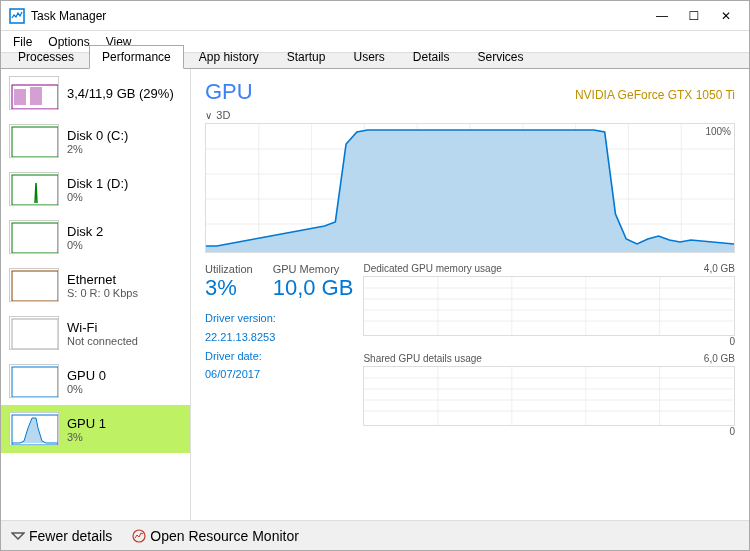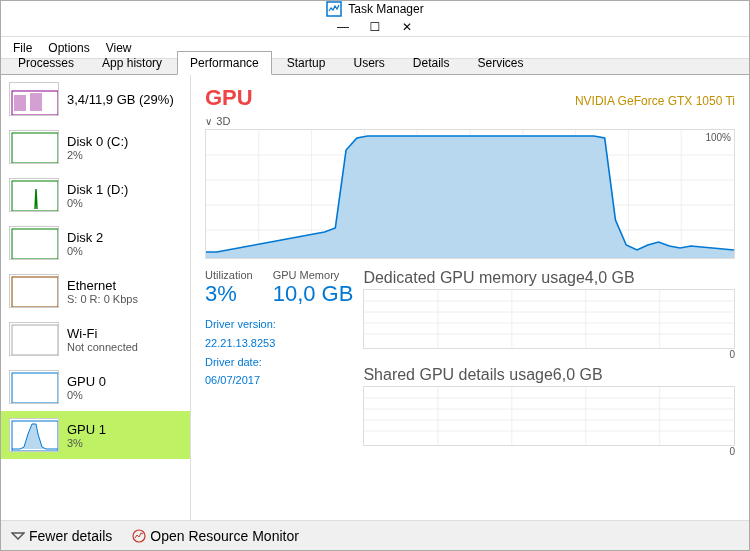--- a/index.html
+++ b/index.html
@@ -17,27 +17,26 @@
       width: 750px;
       height: 551px;
       border: 1px solid #aaa;
       background: #f0f0f0;
       display: flex;
       flex-direction: column;
     }
 
     .title-bar {
       background: #fff;
-      height: 36px;
+      height: 30px;
       display: flex;
       align-items: center;
       padding: 0 8px;
       border-bottom: 1px solid #ddd;
       justify-content: space-between;
-      flex-direction: column;
     }
     .title-bar-left {
       display: flex;
       align-items: center;
       gap: 6px;
     }
     .title-text {
       font-size: 12px;
       color: #000;
     }
@@ -164,22 +163,22 @@
     }
 
     .gpu-header {
       display: flex;
       justify-content: space-between;
       align-items: baseline;
       margin-bottom: 4px;
     }
     .gpu-title {
       font-size: 22px;
-      font-weight: 700;
-      color: #ef4444;
+      font-weight: 400;
+      color: #3b82f6;
     }
     .gpu-model {
       font-size: 12px;
       color: #bf9000;
     }
 
     
     .chart-label {
       font-size: 11px;
       color: #555;
@@ -225,22 +224,22 @@
       font-size: 11px;
       color: #0078d4;
       line-height: 1.7;
     }
 
     .mini-chart-section {
       flex: 1;
     }
     .mini-chart-header {
       display: flex;
-      justify-content: flex-start;
-      font-size: 16px;
+      justify-content: space-between;
+      font-size: 10px;
       color: #555;
       margin-bottom: 2px;
     }
     .mini-chart {
       border: 1px solid #ddd;
       background: #fff;
       height: 60px;
       position: relative;
       overflow: hidden;
     }
@@ -301,22 +300,22 @@
   </div>
 
   <div class="menu-bar">
     <span class="menu-item">File</span>
     <span class="menu-item">Options</span>
     <span class="menu-item">View</span>
   </div>
 
   <div class="tab-bar">
     <div class="tab">Processes</div>
+    <div class="tab active">Performance</div>
     <div class="tab">App history</div>
-    <div class="tab active">Performance</div>
     <div class="tab">Startup</div>
     <div class="tab">Users</div>
     <div class="tab">Details</div>
     <div class="tab">Services</div>
   </div>
 
   <div class="main-content">
 
     <div class="sidebar">
       <div class="sidebar-list">

